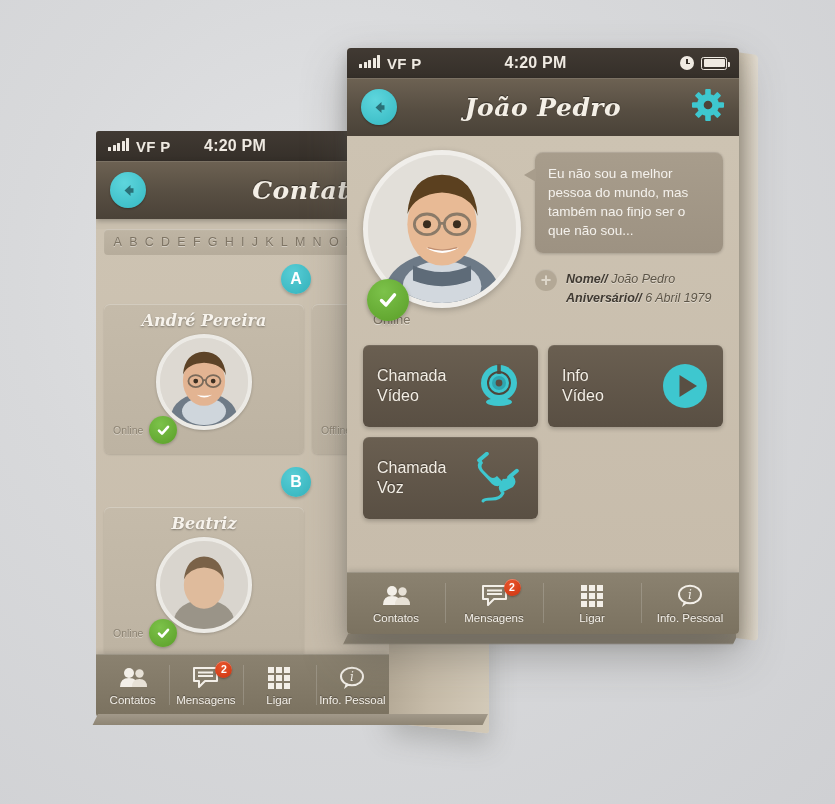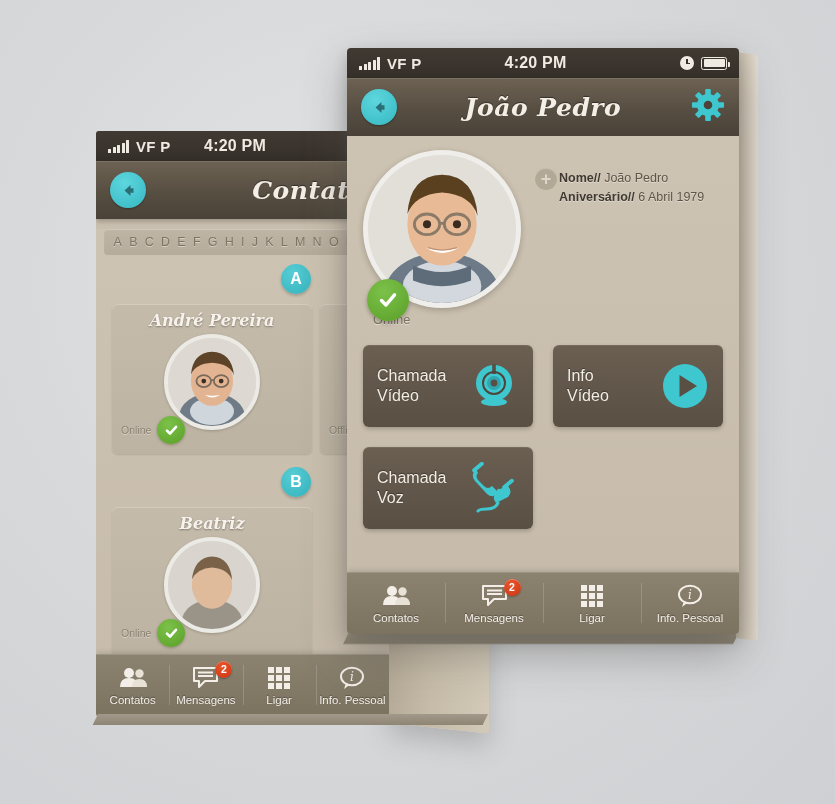--- a/index.html
+++ b/index.html
@@ -79,21 +79,21 @@
   
   .statusbar {
     height: 30px;
     background: linear-gradient(180deg, #413a33 0%, #352f29 100%);
     display: flex; align-items: center;
     padding: 0 12px;
     color: #efeae2;
     font-size: 15px; font-weight: bold;
     position: relative;
   }
-  .sb-left { display: flex; align-items: center; gap: 7px; }
+  .sb-left { display: flex; align-items: flex-start; gap: 7px; }
   .bars { display: flex; align-items: flex-end; gap: 1.5px; height: 13px; }
   .bars i { width: 3px; background: #efeae2; display: block; border-radius: 0.5px; }
   .bars i:nth-child(1) { height: 4px; }
   .bars i:nth-child(2) { height: 6px; }
   .bars i:nth-child(3) { height: 8px; }
   .bars i:nth-child(4) { height: 10px; }
   .bars i:nth-child(5) { height: 13px; }
   .sb-carrier { font-size: 15px; letter-spacing: 0.3px; }
   .sb-time {
     position: absolute; left: 0; right: 15px; text-align: center;
@@ -198,32 +198,32 @@
   }
 
   .info-block { display: flex; margin-top: 16px; }
   .plus-badge {
     width: 22px; height: 22px; border-radius: 50%;
     background: #b3a896; flex: 0 0 auto;
     display: flex; align-items: center; justify-content: center;
     color: #ddd6c9; font-size: 18px; font-weight: bold; line-height: 1;
     box-shadow: inset 0 1px 1px rgba(255,255,255,0.25);
   }
-  .info-lines { margin-left: 2px; padding-top: 1px; }
+  .info-lines { margin-left: 9px; padding-top: 1px; font-style: italic; }
   .info-lines div {
     font-size: 12.5px; color: #5d5547; line-height: 1.55;
     text-shadow: 0 1px 0 rgba(255,255,255,0.4);
   }
   .info-lines b { color: #3f3931; }
 
   
   .grid {
     display: grid;
     grid-template-columns: 1fr 1fr;
-    gap: 20px;
+    gap: 10px;
     padding: 18px 16px 0 16px;
   }
   .tile {
     height: 82px;
     background: linear-gradient(180deg, #6a5f51 0%, #594f43 100%);
     border-radius: 6px;
     display: flex; align-items: center;
     padding: 0 14px;
     box-shadow: 0 2px 4px rgba(0,0,0,0.22), inset 0 1px 0 rgba(255,255,255,0.08);
     position: relative;
@@ -287,21 +287,21 @@
     width: 30px; height: 30px; border-radius: 50%;
     background: radial-gradient(circle at 40% 30%, #58cdd5, #33b3bd);
     color: #fff; font-size: 16px; font-weight: bold;
     display: flex; align-items: center; justify-content: center;
     box-shadow: 0 2px 3px rgba(0,0,0,0.2);
   }
   .section-row {
     display: flex; justify-content: flex-end;
     padding: 9px 78px 6px 0;
   }
-  .card-row { display: flex; gap: 8px; padding: 4px 8px; margin-left: 8px; }
+  .card-row { display: flex; gap: 8px; padding: 4px 8px; }
   .ccard {
     width: 200px; flex: 0 0 auto;
     height: 150px;
     background: linear-gradient(180deg, #c5bbaa 0%, #bdb3a2 100%);
     border-radius: 6px;
     box-shadow: inset 0 1px 0 rgba(255,255,255,0.25), 0 1px 2px rgba(0,0,0,0.12);
     position: relative; overflow: hidden;
   }
   .ccard-name {
     text-align: center; padding-top: 7px;
@@ -587,20 +587,21 @@
         </div>
         <div class="status-dot">
           <svg width="22" height="22" viewBox="0 0 22 22">
             <path d="M4.5 11.5 L9 16 L17.5 5.8" stroke="#fff" stroke-width="3.4" fill="none" stroke-linecap="round" stroke-linejoin="round"></path>
           </svg>
         </div>
         <div class="status-label">Online</div>
       </div>
 
       <div class="right-col">
+        <div class="bubble">Eu não sou a melhor pessoa do mundo, mas também nao finjo ser o que não sou...</div>
         <div class="info-block">
           <div class="plus-badge">+</div>
           <div class="info-lines">
             <div>
               <b>Nome</b><b>//</b>
               <span>João Pedro</span>
             </div>
             <div>
               <b>Aniversário</b><b>//</b>
               <span>6 Abril 1979</span>

